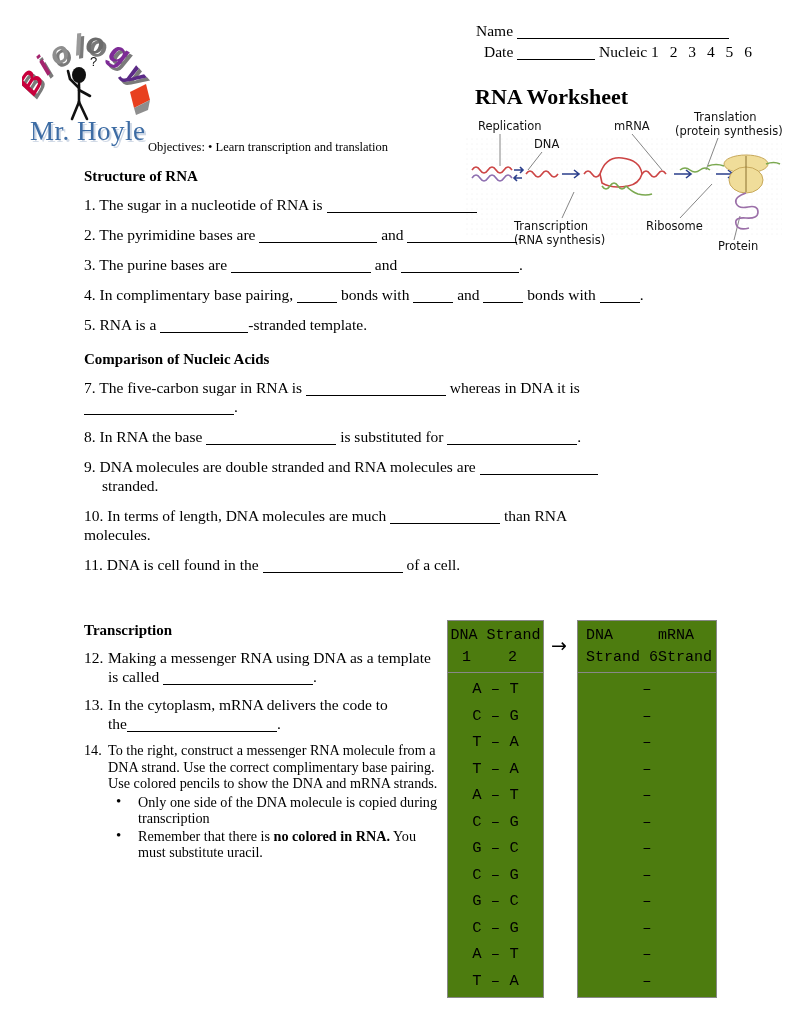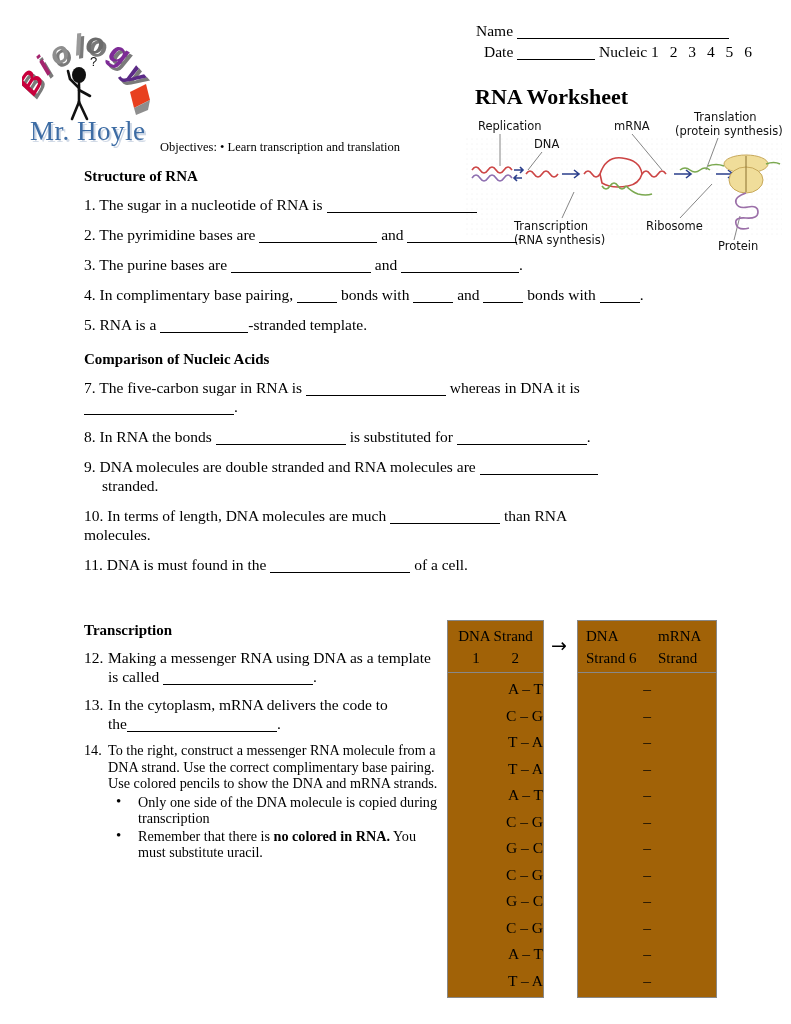--- a/index.html
+++ b/index.html
@@ -68,21 +68,21 @@
     left: 8px;
     top: 84px;
     width: 620px;
     text-align: right;
     font-size: 22px;
     font-weight: bold;
     font-family: "Liberation Serif", serif;
   }
   .objectives {
     position: absolute;
-    left: 160px;
+    left: 148px;
     top: 140px;
     font-size: 12.5px;
   }
 
   
   .diagram {
     position: absolute;
     left: 466px;
     top: 108px;
     width: 316px;
@@ -154,22 +154,23 @@
     position: absolute;
     left: 8px;
     top: -1px;
     font-size: 15px;
   }
 
   
   .tbl {
     position: absolute;
     border: 1.5px solid #888;
-    background: #a16207;
+    background: #4d7c0f;
     box-sizing: border-box;
+    font-family: Liberation Mono, monospace;
   }
   .tbl-dna {
     left: 447px;
     top: 620px;
     width: 97px;
     height: 378px;
   }
   .tbl-mrna {
     left: 577px;
     top: 620px;
@@ -179,30 +180,30 @@
   .tbl-head {
     border-bottom: 1.5px solid #888;
     box-sizing: border-box;
     padding: 4px 0 3px 0;
     font-size: 15px;
   }
   .tbl-dna .tbl-head  { height: 52px; }
   .tbl-mrna .tbl-head { height: 52px; }
   .th-line1, .th-line2 { line-height: 22px; }
   .tbl-dna .th-line1 { text-align: center; }
-  .tbl-dna .th-line2 { text-align: center; letter-spacing: 14px; padding-left: 14px; }
+  .tbl-dna .th-line2 { letter-spacing: 14px; padding-left: 14px; }
   .tbl-mrna .th-line1 { display:flex; padding: 0 8px; }
   .tbl-mrna .th-line2 { display:flex; padding: 0 8px; }
   .tbl-mrna .c1 { width: 72px; flex: 0 0 72px; }
   .tbl-mrna .c2 { flex: 1; }
   .rows { padding-top: 3px; }
   .row {
     height: 26.5px;
     line-height: 26.5px;
-    text-align: right;
+    text-align: center;
     font-size: 15.5px;
   }
   .row-dash { text-align: center; }
 
   .arrow {
     position: absolute;
     left: 551px;
     top: 634px;
     font-size: 19px;
     font-family: "DejaVu Sans", sans-serif;
@@ -390,21 +391,21 @@
       <span>7.</span>
       <span>The five-carbon sugar in RNA is</span>
       <span class="blank b140"></span>
       <span>whereas in DNA it is</span>
       <br>
       <span class="blank b150" style="margin-top:10px;"></span><span>.</span>
     </div>
 
     <div class="q">
       <span>8.</span>
-      <span>In RNA the bonds</span>
+      <span>In RNA the base</span>
       <span class="blank b130"></span>
       <span>is substituted for</span>
       <span class="blank b130"></span><span>.</span>
     </div>
 
     <div class="q">
       <span>9.</span>
       <span>DNA molecules are double stranded and RNA molecules are</span>
       <span class="blank b118"></span>
       <br>
@@ -415,21 +416,21 @@
       <span>10.</span>
       <span>In terms of length, DNA molecules are much</span>
       <span class="blank b110"></span>
       <span>than RNA</span>
       <br>
       <span>molecules.</span>
     </div>
 
     <div class="q">
       <span>11.</span>
-      <span>DNA is must found in the</span>
+      <span>DNA is cell found in the</span>
       <span class="blank b140"></span>
       <span>of a cell.</span>
     </div>
   </div>
 
   <div class="transcription">
     <div class="sec-head">Transcription</div>
 
     <div class="q-num">
       <span class="num">12.</span>

